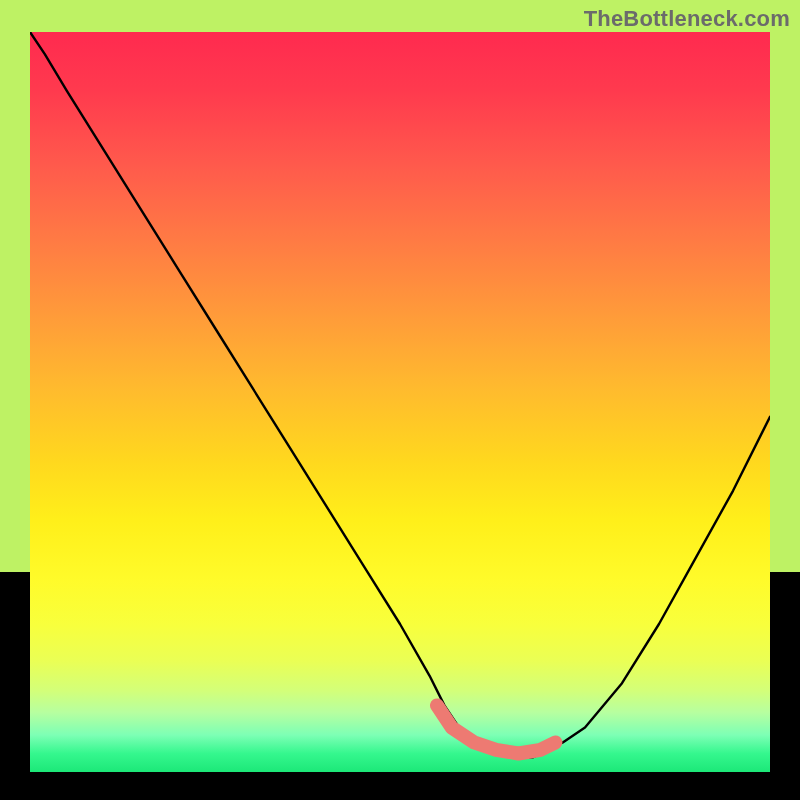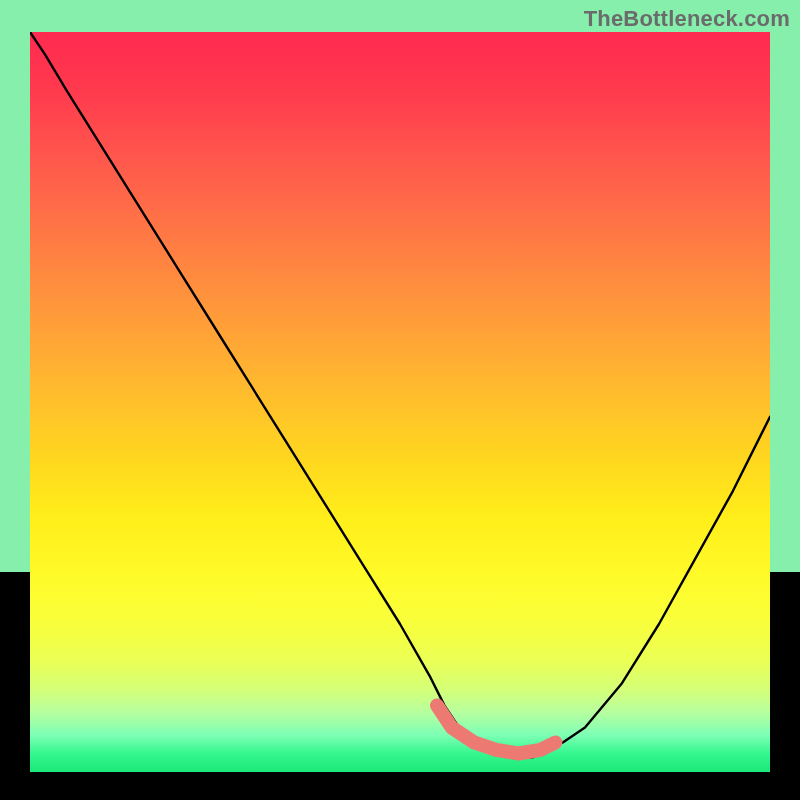--- a/index.html
+++ b/index.html
@@ -1,21 +1,21 @@
 <!DOCTYPE html>
 <html><head>
 <meta charset="utf-8">
 <style>
   * { margin: 0; padding: 0; box-sizing: border-box; }
   html, body { width: 800px; height: 800px; background: #000; overflow: hidden; }
   .container {
     position: relative;
     width: 800px;
     height: 572px;
-    background: #86efac;
+    background: #bef264;
   }
   .watermark {
     position: absolute;
     top: 6px;
     right: 10px;
     font-family: Arial, Helvetica, sans-serif;
     font-size: 22px;
     font-weight: 600;
     color: #6b6b6b;
     letter-spacing: 0.2px;

